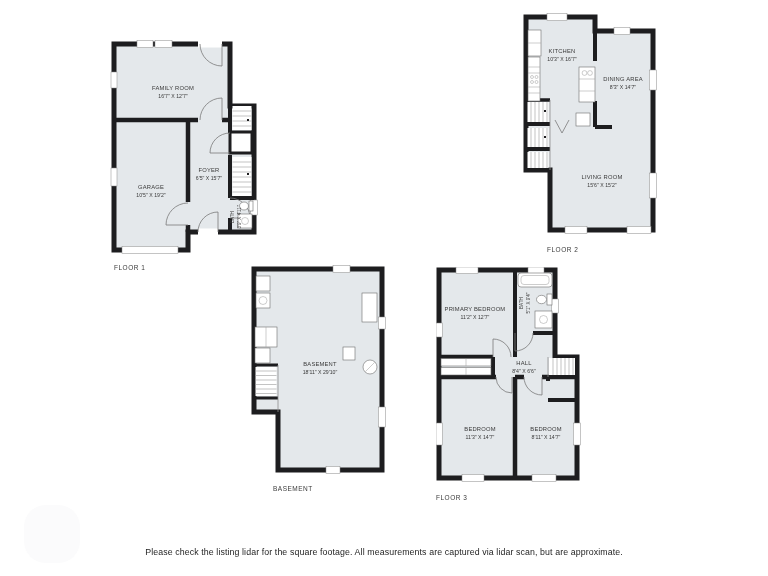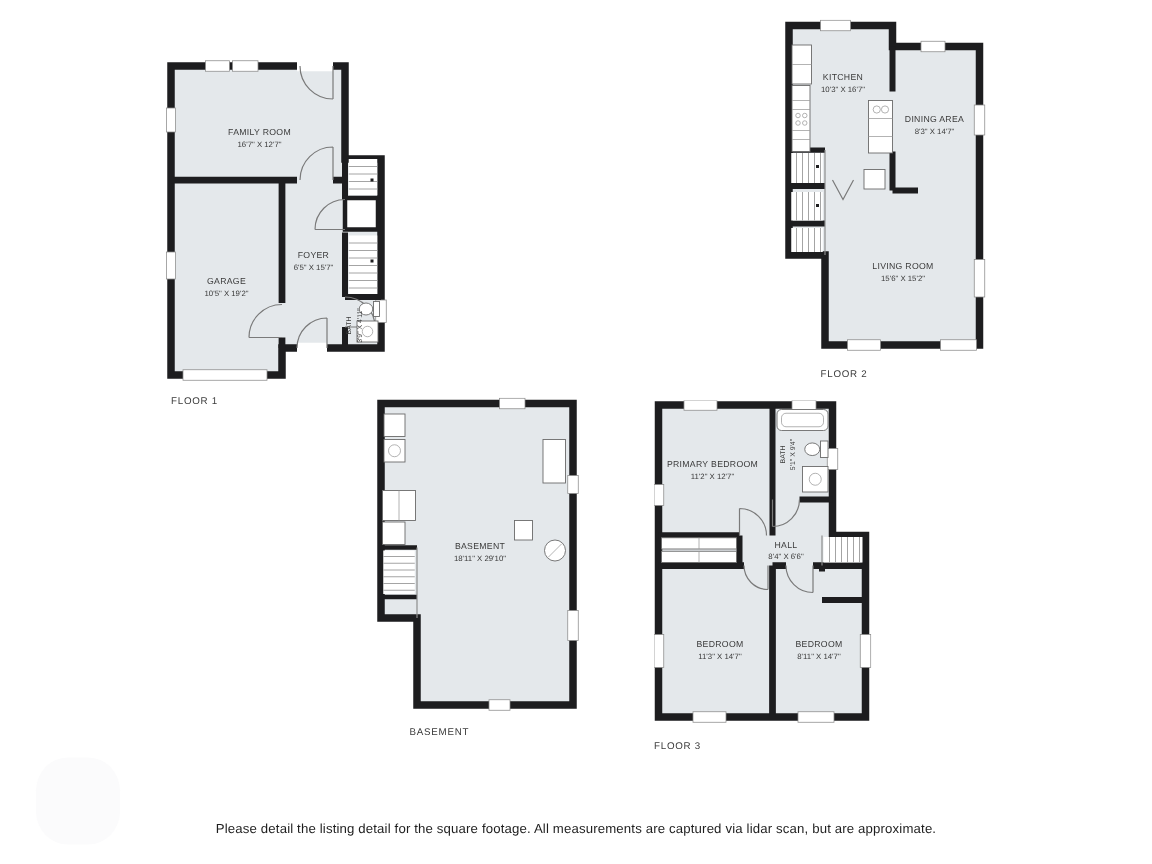--- a/index.html
+++ b/index.html
@@ -229,14 +229,14 @@
       <text class="rdims" x="88" y="105.5">8'4" X 6'6"</text>
       <text class="rname" x="44" y="164">BEDROOM</text>
       <text class="rdims" x="44" y="172">11'3" X 14'7"</text>
       <text class="rname" x="110" y="164">BEDROOM</text>
       <text class="rdims" x="110" y="172">8'11" X 14'7"</text>
     </g>
   </svg>
   <div class="floor-label" style="left:436px;top:494px">FLOOR 3</div>
 
   <div class="watermark"></div>
-  <div class="footer">Please detail the listing detail for the square footage. All measurements are captured via lidar scan, but are approximate.</div>
+  <div class="footer">Please check the listing lidar for the square footage. All measurements are captured via lidar scan, but are approximate.</div>
 </div>
 
 </body></html>

